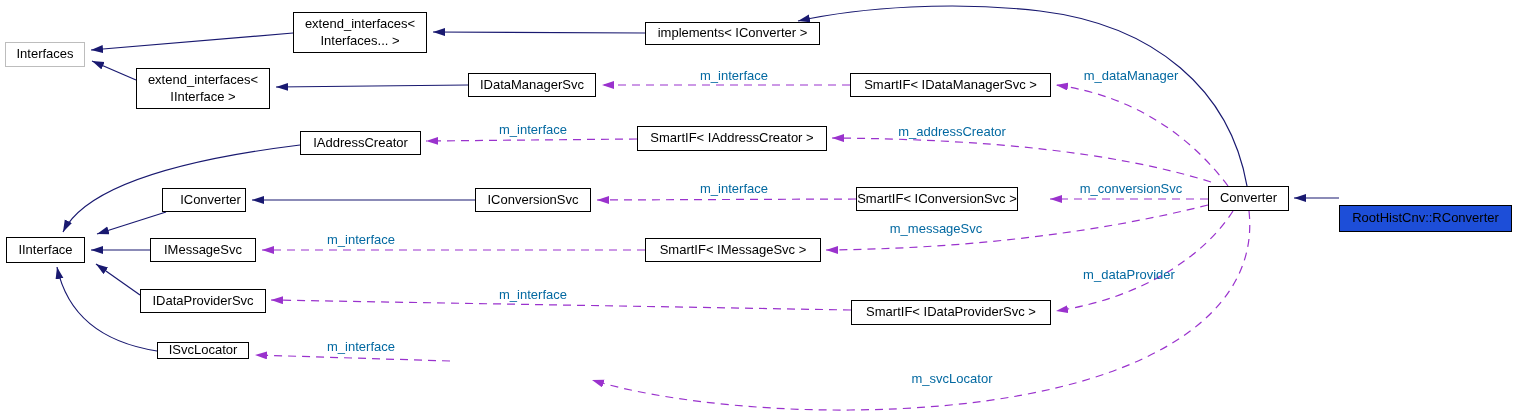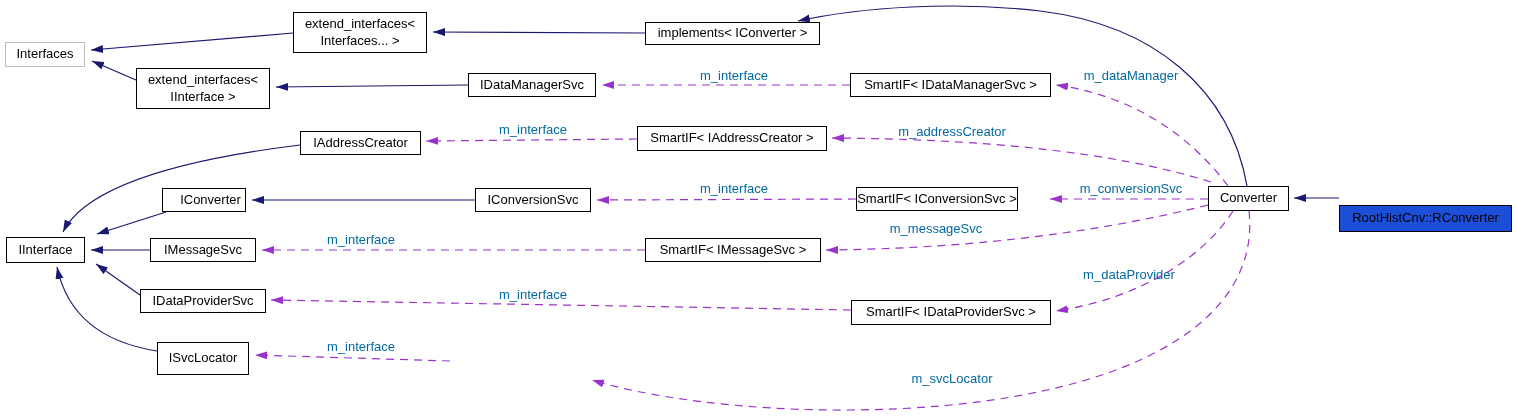--- a/index.html
+++ b/index.html
@@ -114,21 +114,21 @@
   <div class="node" style="left:162px;top:188px;width:84px;height:24px;padding-left:13px;">IConverter</div>
   <div class="node" style="left:475px;top:188px;width:116px;height:24px;">IConversionSvc</div>
   <div class="node" style="left:856px;top:187px;width:162px;height:24px;">SmartIF&lt; IConversionSvc &gt;</div>
   <div class="node" style="left:1208px;top:186px;width:81px;height:25px;">Converter</div>
   <div class="node highlight" style="left:1339px;top:185px;width:173px;height:27px;">RootHistCnv::RConverter</div>
   <div class="node" style="left:6px;top:237px;width:79px;height:26px;">IInterface</div>
   <div class="node" style="left:150px;top:238px;width:106px;height:24px;">IMessageSvc</div>
   <div class="node" style="left:645px;top:238px;width:176px;height:24px;">SmartIF&lt; IMessageSvc &gt;</div>
   <div class="node" style="left:140px;top:289px;width:126px;height:24px;">IDataProviderSvc</div>
   <div class="node" style="left:851px;top:300px;width:200px;height:25px;">SmartIF&lt; IDataProviderSvc &gt;</div>
-  <div class="node" style="left:157px;top:342px;width:92px;height:33px;">ISvcLocator</div>
+  <div class="node" style="left:157px;top:342px;width:92px;height:17px;">ISvcLocator</div>
 
   <div class="edge-label" style="left:734px;top:68px;">m_interface</div>
   <div class="edge-label" style="left:1131px;top:68px;">m_dataManager</div>
   <div class="edge-label" style="left:533px;top:122px;">m_interface</div>
   <div class="edge-label" style="left:952px;top:124px;">m_addressCreator</div>
   <div class="edge-label" style="left:734px;top:181px;">m_interface</div>
   <div class="edge-label" style="left:1131px;top:181px;">m_conversionSvc</div>
   <div class="edge-label" style="left:361px;top:232px;">m_interface</div>
   <div class="edge-label" style="left:920px;top:221px;margin-left:16px;">m_messageSvc</div>
   <div class="edge-label" style="left:533px;top:287px;">m_interface</div>

